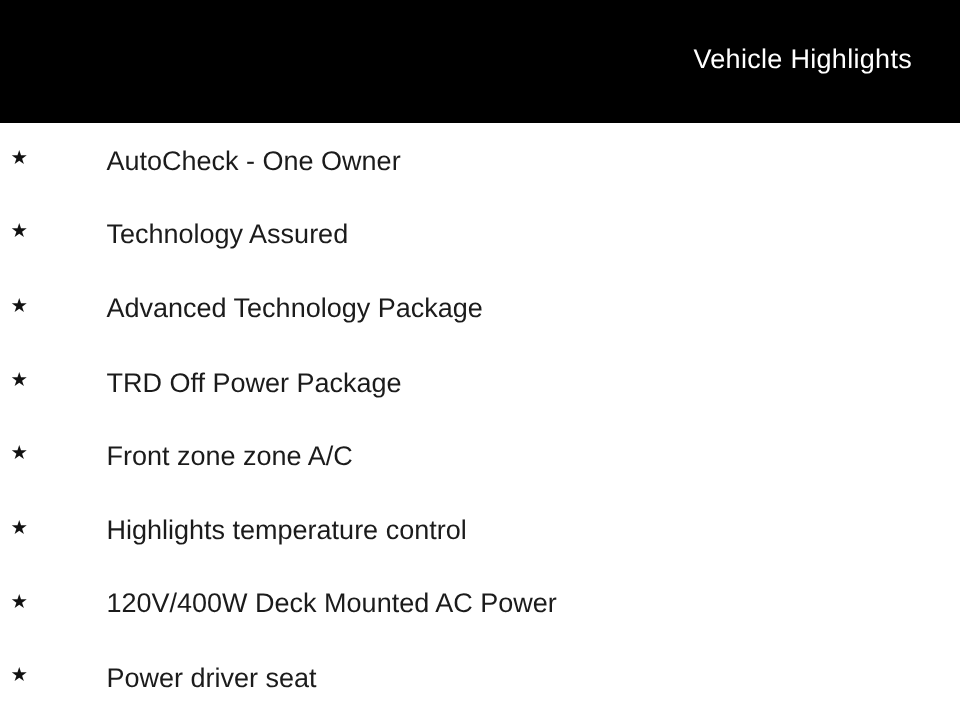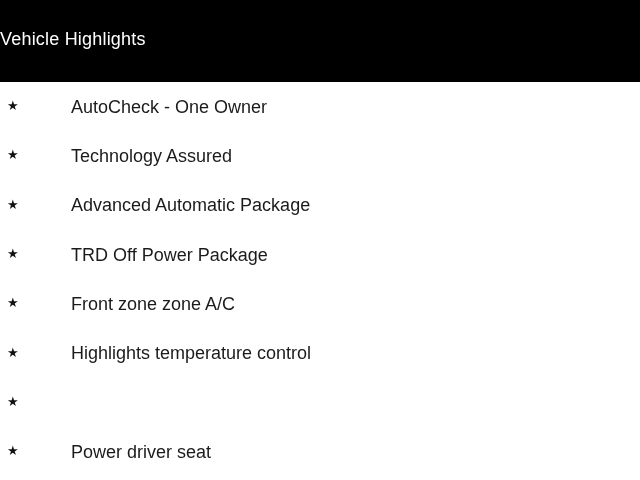--- a/index.html
+++ b/index.html
@@ -12,21 +12,21 @@
     font-family: "Liberation Sans", sans-serif;
   }
 
   .header {
     box-sizing: border-box;
     width: 640px;
     height: 82px;
     background: #000000;
     display: flex;
     align-items: center;
-    justify-content: flex-start;
+    justify-content: flex-end;
     padding-right: 32px;
     padding-bottom: 5px;
   }
 
   .header-title {
     color: #ffffff;
     font-size: 18px;
     line-height: 1;
     letter-spacing: 0.2px;
   }
@@ -72,34 +72,35 @@
     <div class="row">
       <span class="star">★</span>
       <span class="label">AutoCheck - One Owner</span>
     </div>
     <div class="row">
       <span class="star">★</span>
       <span class="label">Technology Assured</span>
     </div>
     <div class="row">
       <span class="star">★</span>
-      <span class="label">Advanced Automatic Package</span>
+      <span class="label">Advanced Technology Package</span>
     </div>
     <div class="row">
       <span class="star">★</span>
       <span class="label">TRD Off Power Package</span>
     </div>
     <div class="row">
       <span class="star">★</span>
       <span class="label">Front zone zone A/C</span>
     </div>
     <div class="row">
       <span class="star">★</span>
       <span class="label">Highlights temperature control</span>
     </div>
     <div class="row">
       <span class="star">★</span>
+      <span class="label">120V/400W Deck Mounted AC Power</span>
     </div>
     <div class="row">
       <span class="star">★</span>
       <span class="label">Power driver seat</span>
     </div>
   </div>
 
 </body></html>

